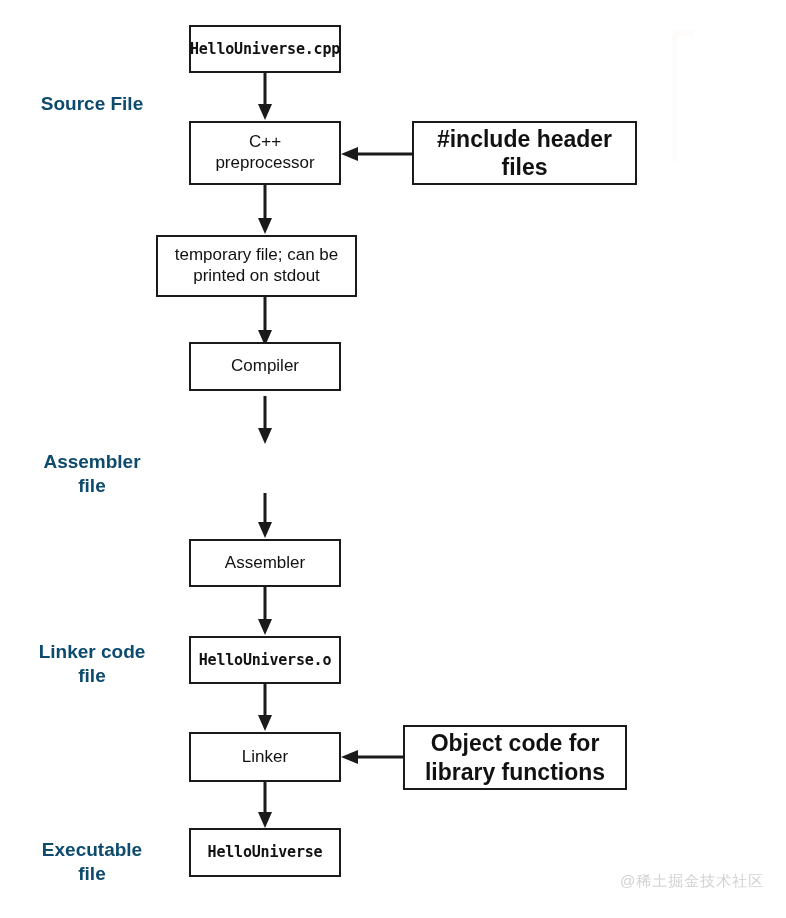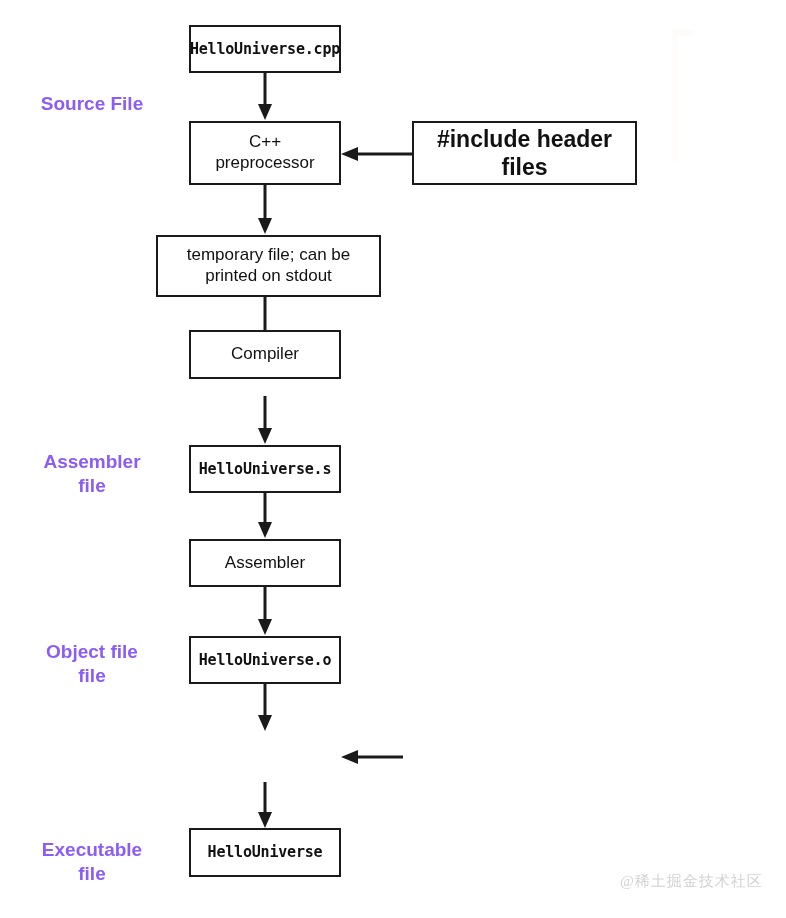--- a/index.html
+++ b/index.html
@@ -47,35 +47,35 @@
     font-family: "Liberation Sans", sans-serif;
     font-size: 23px;
     font-weight: 700;
   }
   
   .stage-label {
     position: absolute;
     font-family: "Liberation Sans", sans-serif;
     font-size: 19px;
     font-weight: 700;
-    color: #8b5cf6;
+    color: #0c4a6e;
     text-align: center;
     line-height: 1.28;
     white-space: pre-line;
   }
   
   .connector {
     position: absolute;
     pointer-events: none;
   }
   .connector svg { display: block; overflow: visible; }
   
   .watermark {
     position: absolute;
-    font-family: Liberation Serif, serif;
+    font-family: Liberation Sans, sans-serif;
     font-size: 15px;
     color: #d2d2d2;
     letter-spacing: 1px;
     white-space: nowrap;
   }
   .ghost {
     position: absolute;
     background: #fdfcfb;
     pointer-events: none;
   }
@@ -86,21 +86,21 @@
 <div id="canvas">
 
   <div class="ghost" style="left:672px; top:30px; width:22px; height:6px;"></div>
   <div class="ghost" style="left:672px; top:36px; width:6px; height:125px;"></div>
 
   <div class="stage-label" style="left:12px; top:92px; width:160px;">Source File</div>
 
   <div class="stage-label" style="left:12px; top:450px; width:160px;">Assembler
 file</div>
 
-  <div class="stage-label" style="left:12px; top:640px; width:160px;">Object file
+  <div class="stage-label" style="left:12px; top:640px; width:160px;">Linker code
 file</div>
 
   <div class="stage-label" style="left:12px; top:838px; width:160px;">Executable
 file</div>
 
   <div class="node mono" style="left:189px; top:25px; width:152px; height:48px;">HelloUniverse.cpp</div>
 
   <div class="connector" style="left:255px; top:73px;">
     <svg width="20" height="48" viewBox="0 0 20 48">
       <line x1="10" y1="0" x2="10" y2="36" stroke="#1a1a1a" stroke-width="3"></line>
@@ -121,40 +121,39 @@
     </svg>
   </div>
 
   <div class="connector" style="left:255px; top:185px;">
     <svg width="20" height="50" viewBox="0 0 20 50">
       <line x1="10" y1="0" x2="10" y2="38" stroke="#1a1a1a" stroke-width="3"></line>
       <polygon points="10,49 3,33 17,33" fill="#1a1a1a"></polygon>
     </svg>
   </div>
 
-  <div class="node sans" style="left:156px; top:235px; width:225px; height:62px; white-space:pre-line;">temporary file; can be
+  <div class="node sans" style="left:156px; top:235px; width:201px; height:62px; white-space:pre-line;">temporary file; can be
 printed on stdout</div>
 
   <div class="connector" style="left:255px; top:297px;">
     <svg width="20" height="50" viewBox="0 0 20 50">
       <line x1="10" y1="0" x2="10" y2="38" stroke="#1a1a1a" stroke-width="3"></line>
       <polygon points="10,49 3,33 17,33" fill="#1a1a1a"></polygon>
     </svg>
   </div>
 
-  <div class="node sans" style="left:189px; top:330px; width:152px; height:49px;">Compiler</div>
+  <div class="node sans" style="left:189px; top:342px; width:152px; height:49px;">Compiler</div>
 
   <div class="connector" style="left:255px; top:396px;">
     <svg width="20" height="49" viewBox="0 0 20 49">
       <line x1="10" y1="0" x2="10" y2="37" stroke="#1a1a1a" stroke-width="3"></line>
       <polygon points="10,48 3,32 17,32" fill="#1a1a1a"></polygon>
     </svg>
   </div>
 
-  <div class="node mono" style="left:189px; top:445px; width:152px; height:48px;">HelloUniverse.s</div>
 
   <div class="connector" style="left:255px; top:493px;">
     <svg width="20" height="46" viewBox="0 0 20 46">
       <line x1="10" y1="0" x2="10" y2="34" stroke="#1a1a1a" stroke-width="3"></line>
       <polygon points="10,45 3,29 17,29" fill="#1a1a1a"></polygon>
     </svg>
   </div>
 
   <div class="node sans" style="left:189px; top:539px; width:152px; height:48px;">Assembler</div>
 
@@ -167,21 +166,24 @@
 
   <div class="node mono" style="left:189px; top:636px; width:152px; height:48px;text-align:center;">HelloUniverse.o</div>
 
   <div class="connector" style="left:255px; top:684px;">
     <svg width="20" height="48" viewBox="0 0 20 48">
       <line x1="10" y1="0" x2="10" y2="36" stroke="#1a1a1a" stroke-width="3"></line>
       <polygon points="10,47 3,31 17,31" fill="#1a1a1a"></polygon>
     </svg>
   </div>
 
-
+  <div class="node sans" style="left:189px; top:732px; width:152px; height:50px;">Linker</div>
+
+  <div class="node sans-bold" style="left:403px; top:725px; width:224px; height:65px; white-space:pre-line;">Object code for
+library functions</div>
 
   <div class="connector" style="left:341px; top:747px;">
     <svg width="63" height="20" viewBox="0 0 63 20">
       <line x1="62" y1="10" x2="14" y2="10" stroke="#1a1a1a" stroke-width="3"></line>
       <polygon points="0,10 17,3 17,17" fill="#1a1a1a"></polygon>
     </svg>
   </div>
 
   <div class="connector" style="left:255px; top:782px;">
     <svg width="20" height="47" viewBox="0 0 20 47">

